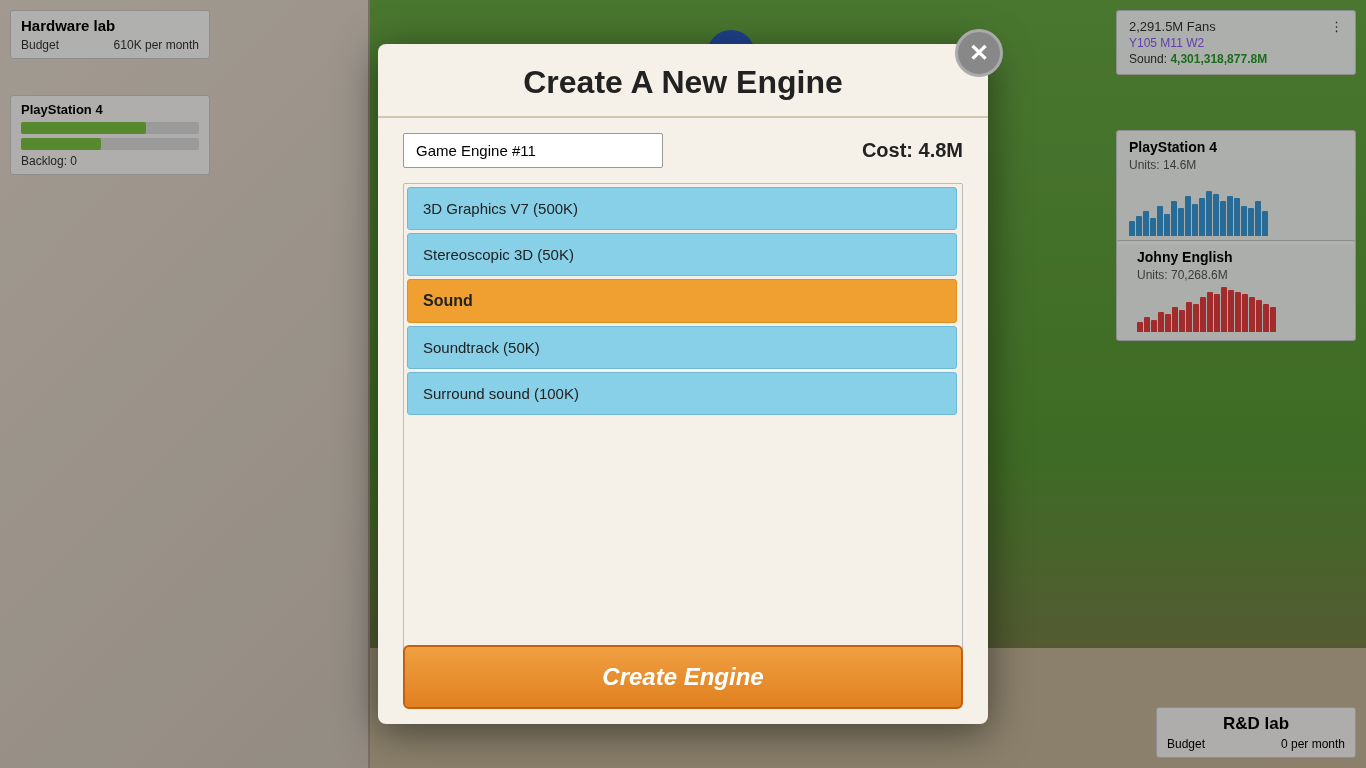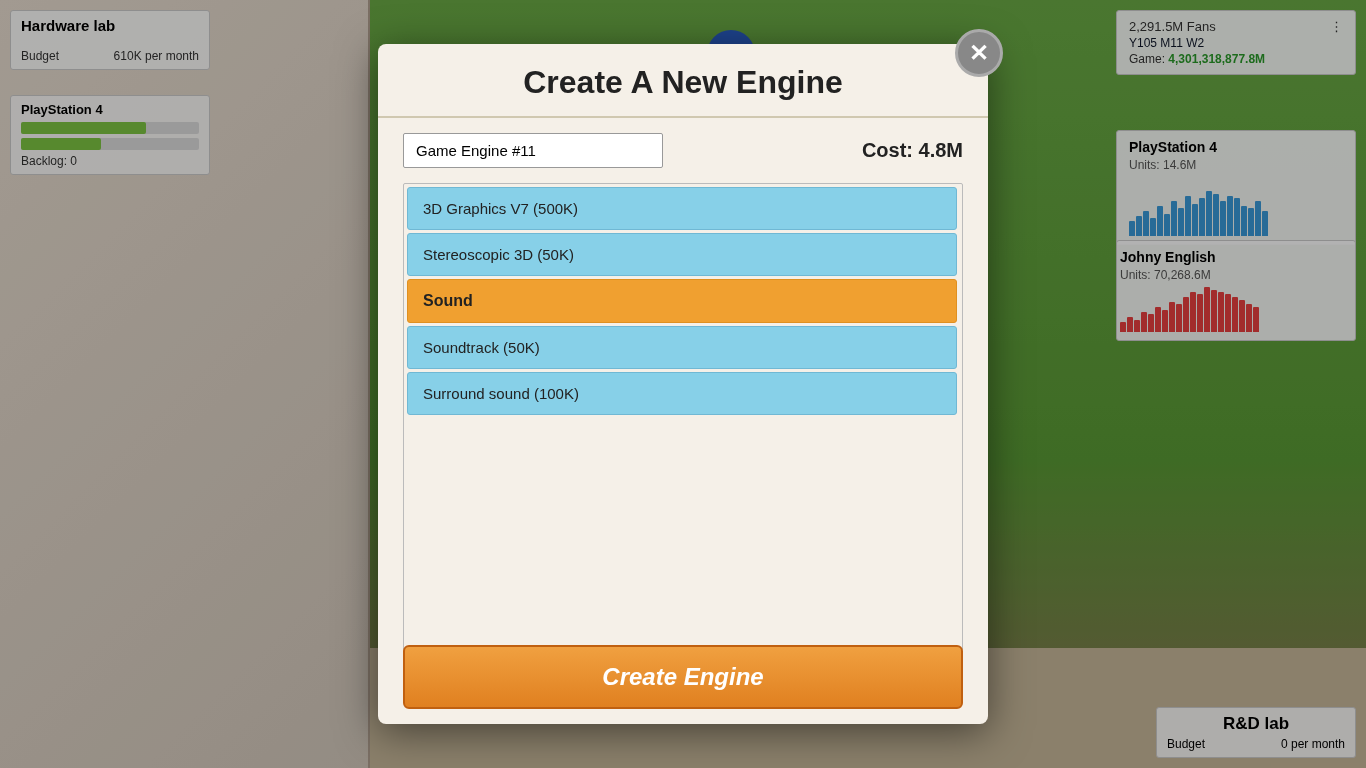--- a/index.html
+++ b/index.html
@@ -50,21 +50,21 @@
       border: 1px solid #ccc;
       padding: 6px 10px;
       border-radius: 3px;
       font-size: 13px;
       min-width: 200px;
     }
 
     .hud-top-left .title {
       font-weight: bold;
       font-size: 15px;
-      margin-bottom: 15px;
+      margin-bottom: 4px;
     }
 
     .hud-top-left .budget-row {
       display: flex;
       justify-content: space-between;
       font-size: 12px;
       color: #333;
     }
 
     
@@ -119,21 +119,21 @@
 
     .hud-top-right .fans-line {
       font-size: 13px;
       color: #333;
       display: flex;
       justify-content: space-between;
     }
 
     .hud-top-right .year-line {
       font-size: 12px;
-      color: #0f172a;
+      color: #8b5cf6;
       margin-top: 2px;
     }
 
     .hud-top-right .cash-line {
       font-size: 12px;
       color: #333;
       margin-top: 2px;
     }
 
     .cash-value {
@@ -165,21 +165,21 @@
       margin-bottom: 19px;
     }
 
     
     .johny-panel {
       position: absolute;
       top: 240px;
       right: 10px;
       background: rgba(255,255,255,0.95);
       border: 1px solid #ccc;
-      padding: 8px 3px;
+      padding: 8px 20px;
       border-radius: 3px;
       min-width: 240px;
     }
 
     .johny-panel .game-title {
       font-weight: bold;
       font-size: 14px;
       margin-bottom: 3px;
     }
 
@@ -422,21 +422,21 @@
   <span>3427</span>
 </div>
 
 <div class="hud-top-right">
   <div class="fans-line">
     <span>2,291.5M Fans</span>
     <span>⋮</span>
   </div>
   <div class="year-line">Y105 M11 W2</div>
   <div class="cash-line">
-    <span>Game:</span>
+    <span>Sound:</span>
     <span class="cash-value">4,301,318,877.8M</span>
   </div>
 </div>
 
 <div class="ps4-panel-right">
   <div class="game-title">PlayStation 4</div>
   <div class="units-text">Units: 14.6M</div>
   <div class="mini-chart">
     <div class="mini-bar" style="height: 15px; background: #3a9ad9;"></div>
     <div class="mini-bar" style="height: 20px; background: #3a9ad9;"></div>

